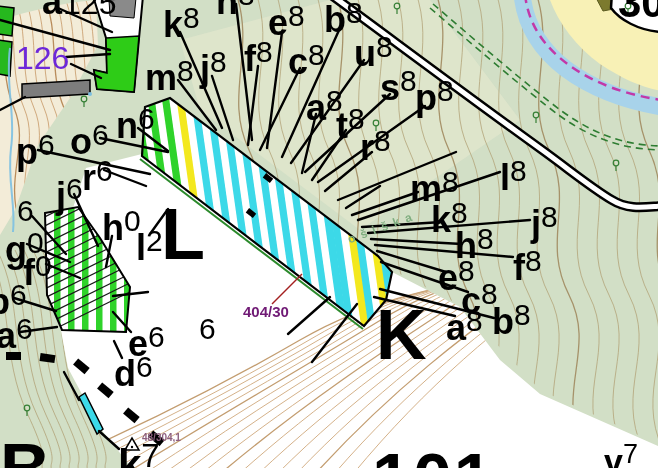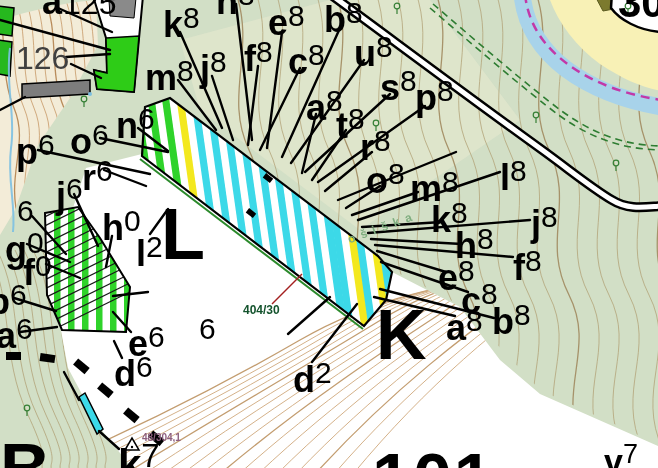--- a/index.html
+++ b/index.html
@@ -17,22 +17,22 @@
   .big101{left:372px;top:444px;font-size:70px;letter-spacing:2px;}
   .bigk7{left:118px;top:444px;}
   .bigk7 .ltr{font-size:42px;font-weight:700;}
   .bigk7 .dgt{font-size:33px;font-weight:400;position:relative;top:-12px;}
   .bigv7{left:604px;top:444px;}
   .bigv7 .ltr{font-size:34px;font-weight:700;}
   .bigv7 .dgt{font-size:27px;font-weight:400;position:relative;top:-10px;}
   .a125{left:42px;top:-16px;}
   .a125 .ltr{font-size:36px;font-weight:700;}
   .a125 .num{font-size:32px;font-weight:400;margin-left:2px;}
-  .p126{left:16px;top:42px;font-size:32px;font-weight:400;color:#404040;}
-  .red{left:243px;top:304px;font-size:12px;font-weight:700;color:#14532d;}
+  .p126{left:16px;top:42px;font-size:32px;font-weight:400;color:#6d28d9;}
+  .red{left:243px;top:304px;font-size:15px;font-weight:700;color:#701a75;}
   .survey{left:142px;top:433px;font-size:10px;font-weight:700;color:#8d5f7e;}
   .corner30{left:618px;top:-18px;font-size:42px;font-weight:700;}
   .place{left:346px;top:234px;font-size:12px;font-weight:700;color:#7fae7f;
          letter-spacing:6px;transform:rotate(-20deg);transform-origin:left top;}
 </style>
 </head>
 <body>
 
 <div id="stage">
 
@@ -351,42 +351,40 @@
       <div class="lbl" style="left: 145px; top: 60px;"><span class="ltr">m</span><span class="dgt">8</span></div>
       <div class="lbl" style="left: 200px; top: 51px;"><span class="ltr">j</span><span class="dgt">8</span></div>
       <div class="lbl" style="left: 244px; top: 41px;"><span class="ltr">f</span><span class="dgt">8</span></div>
       <div class="lbl" style="left: 288px; top: 44px;"><span class="ltr">c</span><span class="dgt">8</span></div>
       <div class="lbl" style="left: 354px; top: 36px;"><span class="ltr">u</span><span class="dgt">8</span></div>
       <div class="lbl" style="left: 380px; top: 70px;"><span class="ltr">s</span><span class="dgt">8</span></div>
       <div class="lbl" style="left: 415px; top: 80px;"><span class="ltr">p</span><span class="dgt">8</span></div>
       <div class="lbl" style="left: 306px; top: 90px;"><span class="ltr">a</span><span class="dgt">8</span></div>
       <div class="lbl" style="left: 336px; top: 108px;"><span class="ltr">t</span><span class="dgt">8</span></div>
       <div class="lbl" style="left: 360px; top: 130px;"><span class="ltr">r</span><span class="dgt">8</span></div>
-      <div class="lbl" style="left: 366px; top: 163px;"><span class="ltr">o</span><span class="dgt">8</span></div>
       <div class="lbl" style="left: 410px; top: 171px;"><span class="ltr">m</span><span class="dgt">8</span></div>
       <div class="lbl" style="left: 500px; top: 160px;"><span class="ltr">l</span><span class="dgt">8</span></div>
       <div class="lbl" style="left: 431px; top: 202px;"><span class="ltr">k</span><span class="dgt">8</span></div>
       <div class="lbl" style="left: 531px; top: 206px;"><span class="ltr">j</span><span class="dgt">8</span></div>
       <div class="lbl" style="left: 455px; top: 228px;"><span class="ltr">h</span><span class="dgt">8</span></div>
       <div class="lbl" style="left: 513px; top: 250px;"><span class="ltr">f</span><span class="dgt">8</span></div>
       <div class="lbl" style="left: 438px; top: 260px;"><span class="ltr">e</span><span class="dgt">8</span></div>
       <div class="lbl" style="left: 461px; top: 283px;"><span class="ltr">c</span><span class="dgt">8</span></div>
       <div class="lbl" style="left: 446px; top: 310px;"><span class="ltr">a</span><span class="dgt">8</span></div>
       <div class="lbl" style="left: 492px; top: 304px;"><span class="ltr">b</span><span class="dgt">8</span></div>
-      <div class="lbl" style="left: 293px; top: 362px;"><span class="ltr">d</span><span class="dgt">2</span></div>
       <div class="lbl" style="left: 16px; top: 134px;"><span class="ltr">p</span><span class="dgt">6</span></div>
       <div class="lbl" style="left: 70px; top: 124px;"><span class="ltr">o</span><span class="dgt">6</span></div>
       <div class="lbl" style="left: 116px; top: 108px;"><span class="ltr">n</span><span class="dgt">6</span></div>
       <div class="lbl" style="left: 82px; top: 160px;"><span class="ltr">r</span><span class="dgt">6</span></div>
       <div class="lbl" style="left: 56px; top: 178px;"><span class="ltr">j</span><span class="dgt">6</span></div>
       <div class="lbl" style="left: 16px; top: 200px;"><span class="ltr"></span><span class="dgt">6</span></div>
       <div class="lbl" style="left: 5px; top: 232px;"><span class="ltr">g</span><span class="dgt">0</span></div>
       <div class="lbl" style="left: 23px; top: 255px;"><span class="ltr">f</span><span class="dgt">0</span></div>
       <div class="lbl" style="left: 102px; top: 210px;"><span class="ltr">h</span><span class="dgt">0</span></div>
-      <div class="lbl" style="left: 136px; top: 236px; text-align: right;"><span class="ltr">l</span><span class="dgt">2</span></div>
+      <div class="lbl" style="left: 136px; top: 230px; text-align: right;"><span class="ltr">l</span><span class="dgt">2</span></div>
       <div class="lbl" style="left: -12px; top: 284px;"><span class="ltr">b</span><span class="dgt">6</span></div>
       <div class="lbl" style="left: -4px; top: 318px;"><span class="ltr">a</span><span class="dgt">6</span></div>
       <div class="lbl" style="left: 128px; top: 326px;"><span class="ltr">e</span><span class="dgt">6</span></div>
       <div class="lbl" style="left: 198px; top: 318px;"><span class="ltr"></span><span class="dgt">6</span></div>
       <div class="lbl" style="left: 114px; top: 356px;"><span class="ltr">d</span><span class="dgt">6</span></div>
     </div>
 
 </div>
 
 </body></html>

